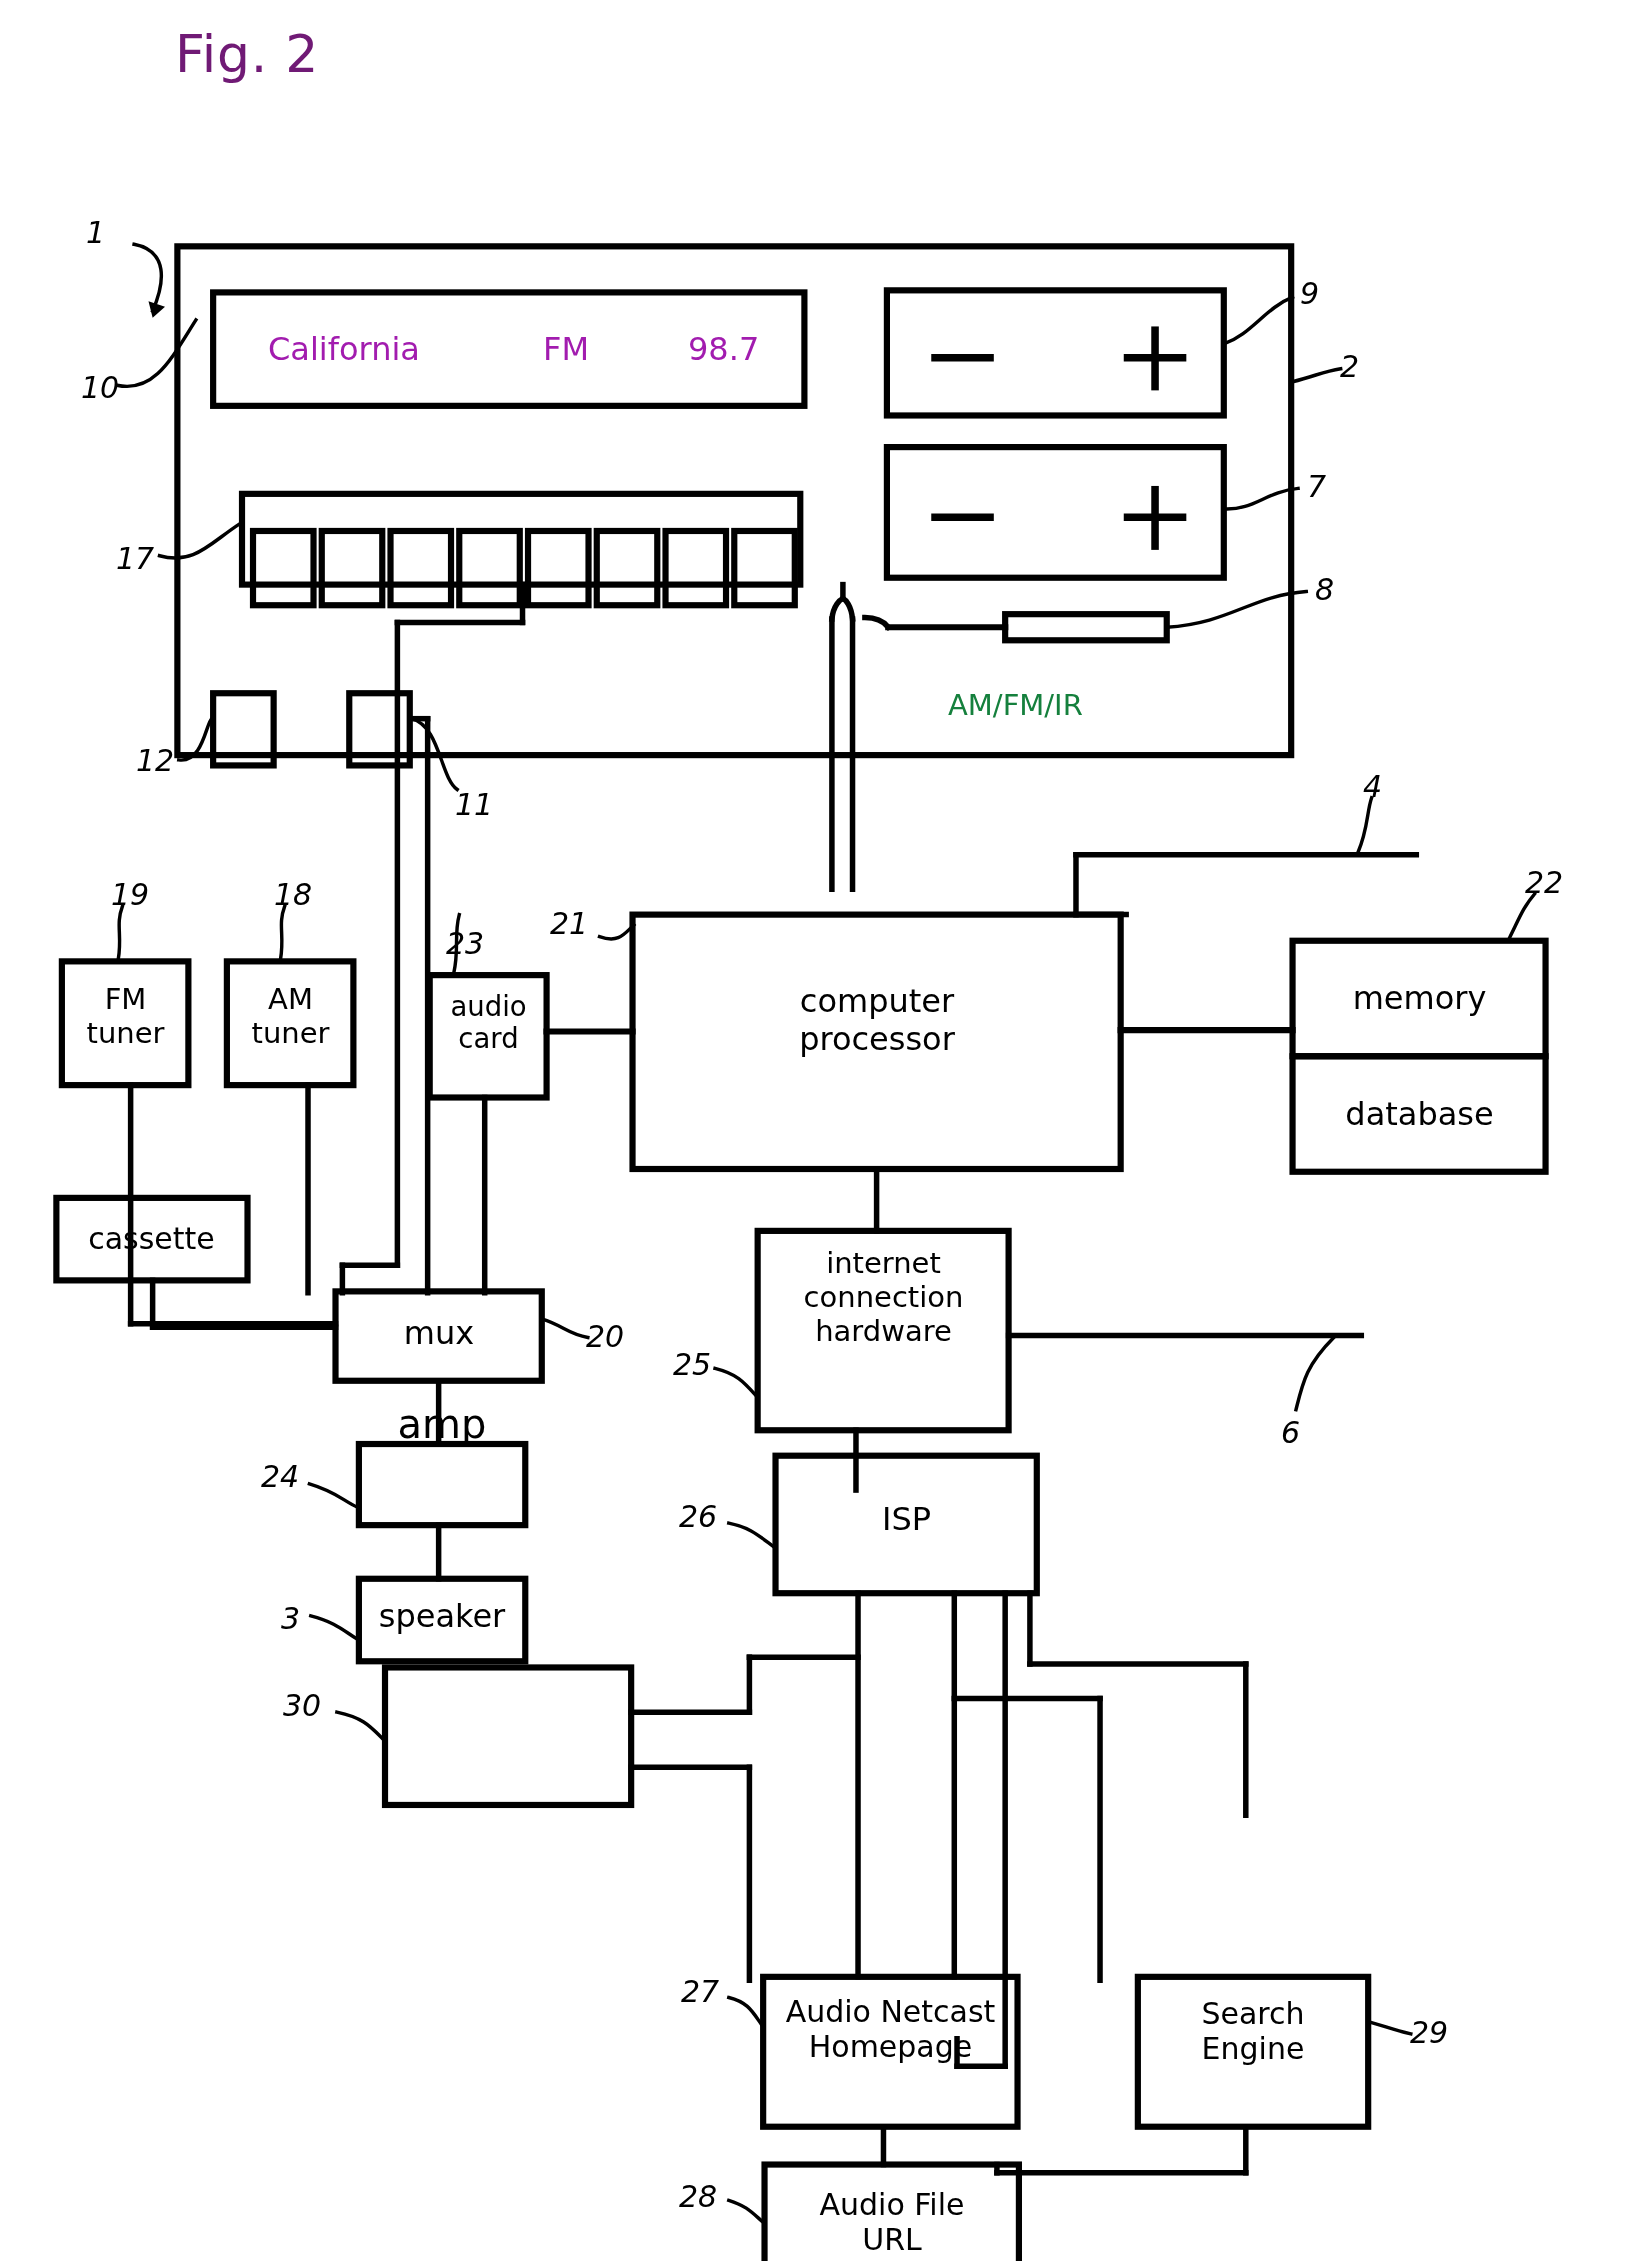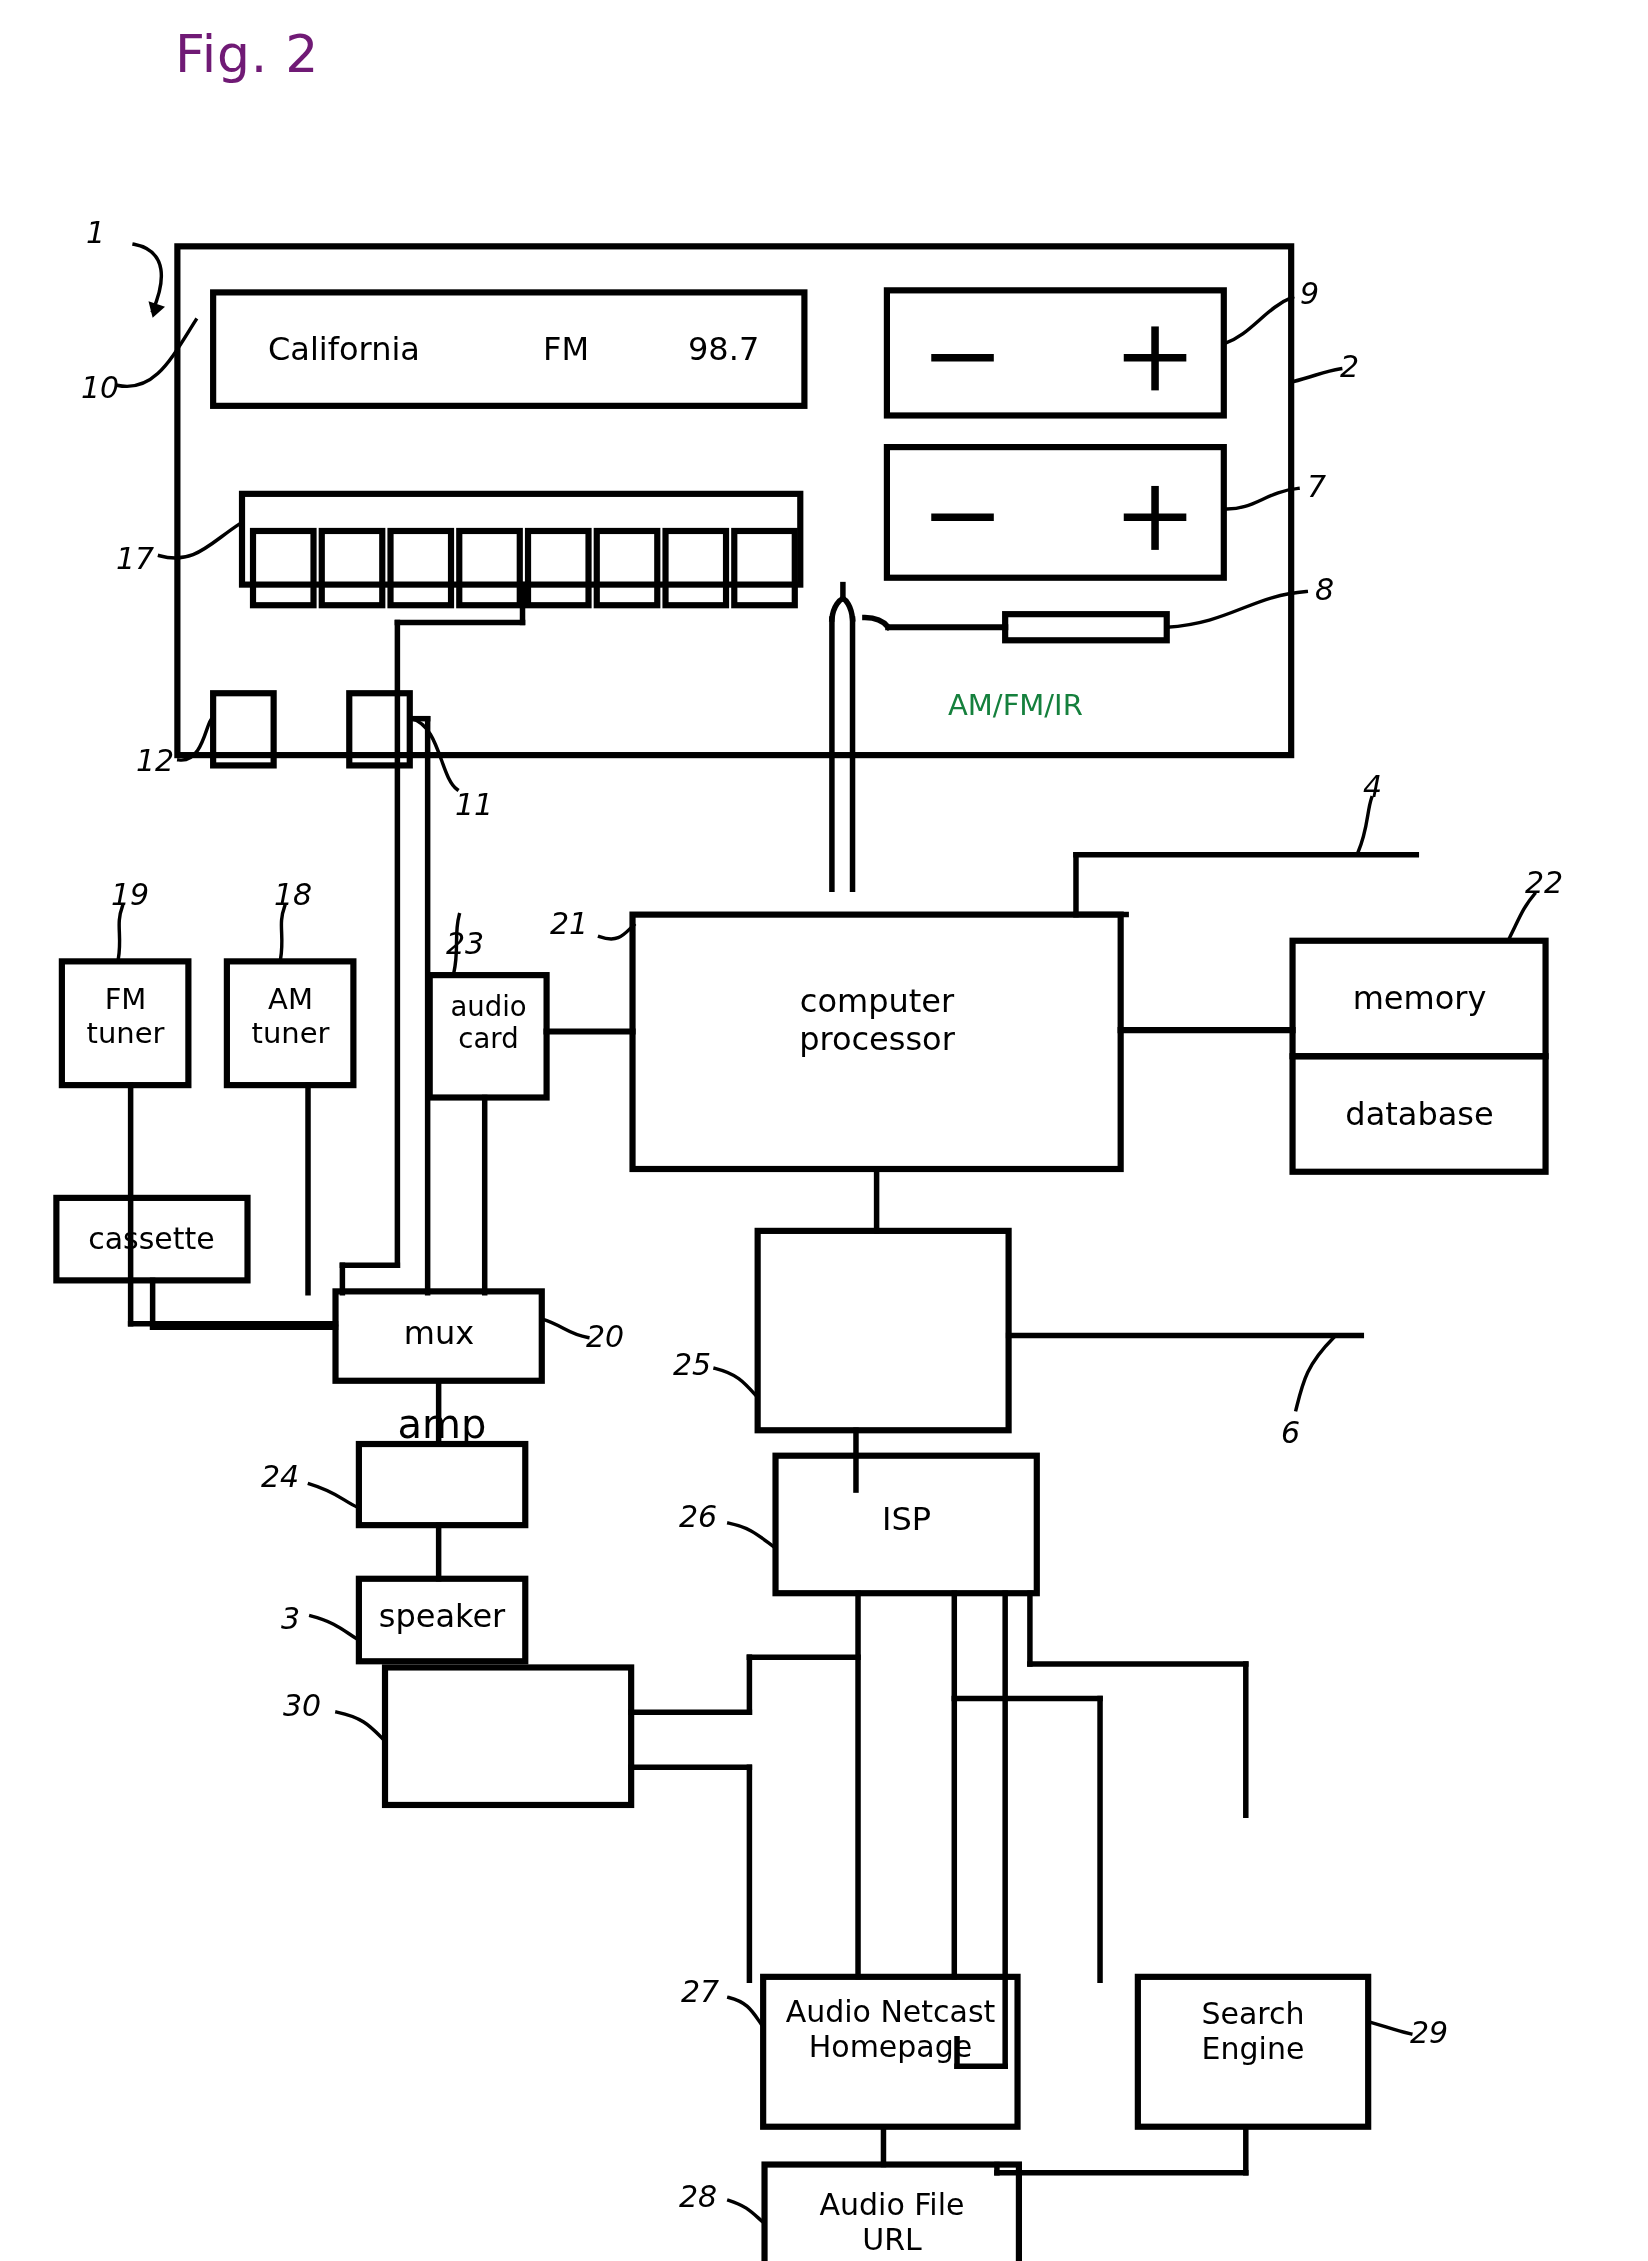--- a/index.html
+++ b/index.html
@@ -44,21 +44,21 @@
   .ref-num {
     position: absolute;
     color: #000;
     font-family: "DejaVu Sans", sans-serif;
     font-size: 30px;
     font-style: italic;
     white-space: nowrap;
   }
   .disp-text {
     position: absolute;
-    color: #000000;
+    color: #a21caf;
     font-family: "DejaVu Sans", sans-serif;
     font-size: 32px;
     white-space: nowrap;
   }
   .amfmir {
     position: absolute;
     color: #15803d;
     font-family: "DejaVu Sans", sans-serif;
     font-size: 29px;
     white-space: nowrap;
@@ -262,20 +262,23 @@
   <div class="box-label" style="left:430px; top:990px; width:117px; font-size:27.5px;">audio
 card</div>
   <div class="box-label" style="left:633px; top:983px; width:488px; font-size:32px;">computer
 processor</div>
   <div class="box-label" style="left:1293px;top:980px; width:253px; font-size:32px;">memory</div>
   <div class="box-label" style="left:1293px;top:1096px; width:253px; font-size:32px;">database</div>
   <div class="box-label" style="left:56px;  top:1221px; width:191px; font-size:30px;">cassette</div>
   <div class="box-label" style="left:336px; top:1315px; width:206px; font-size:32px;">mux</div>
   <div class="box-label" style="left:359px; top:1401px; width:166px; font-size:40px;">amp</div>
   <div class="box-label" style="left:359px; top:1598px; width:166px; font-size:32px;">speaker</div>
+  <div class="box-label" style="left:758px;top:1246px; width:251px; font-size:29px;">internet
+connection
+hardware</div>
   <div class="box-label" style="left:776px;top:1501px; width:261px; font-size:32px;">ISP</div>
   <div class="box-label" style="left:1138px;top:1996px; width:230px; font-size:30px;">Search
 Engine</div>
   <div class="box-label" style="left:758px;top:1994px; width:265px; font-size:30px;">Audio Netcast
 Homepage</div>
   <div class="box-label" style="left:765px;top:2187px; width:254px; font-size:30px;">Audio File
 URL</div>
 
   <div class="ref-num" style="left:86px;  top:215px;">1</div>
   <div class="ref-num" style="left:1340px; top:349px;">2</div>

